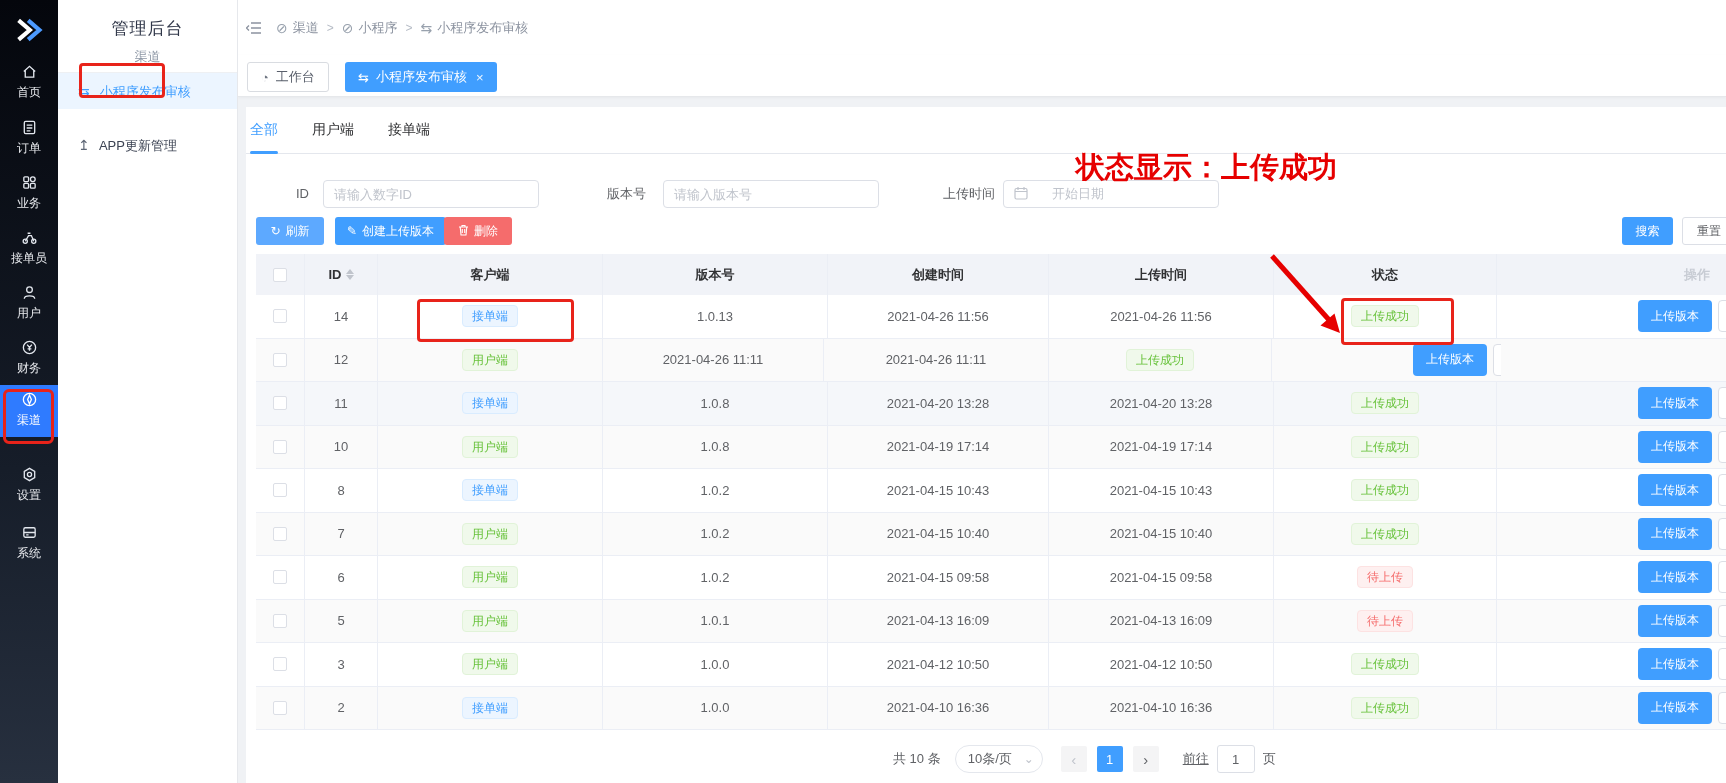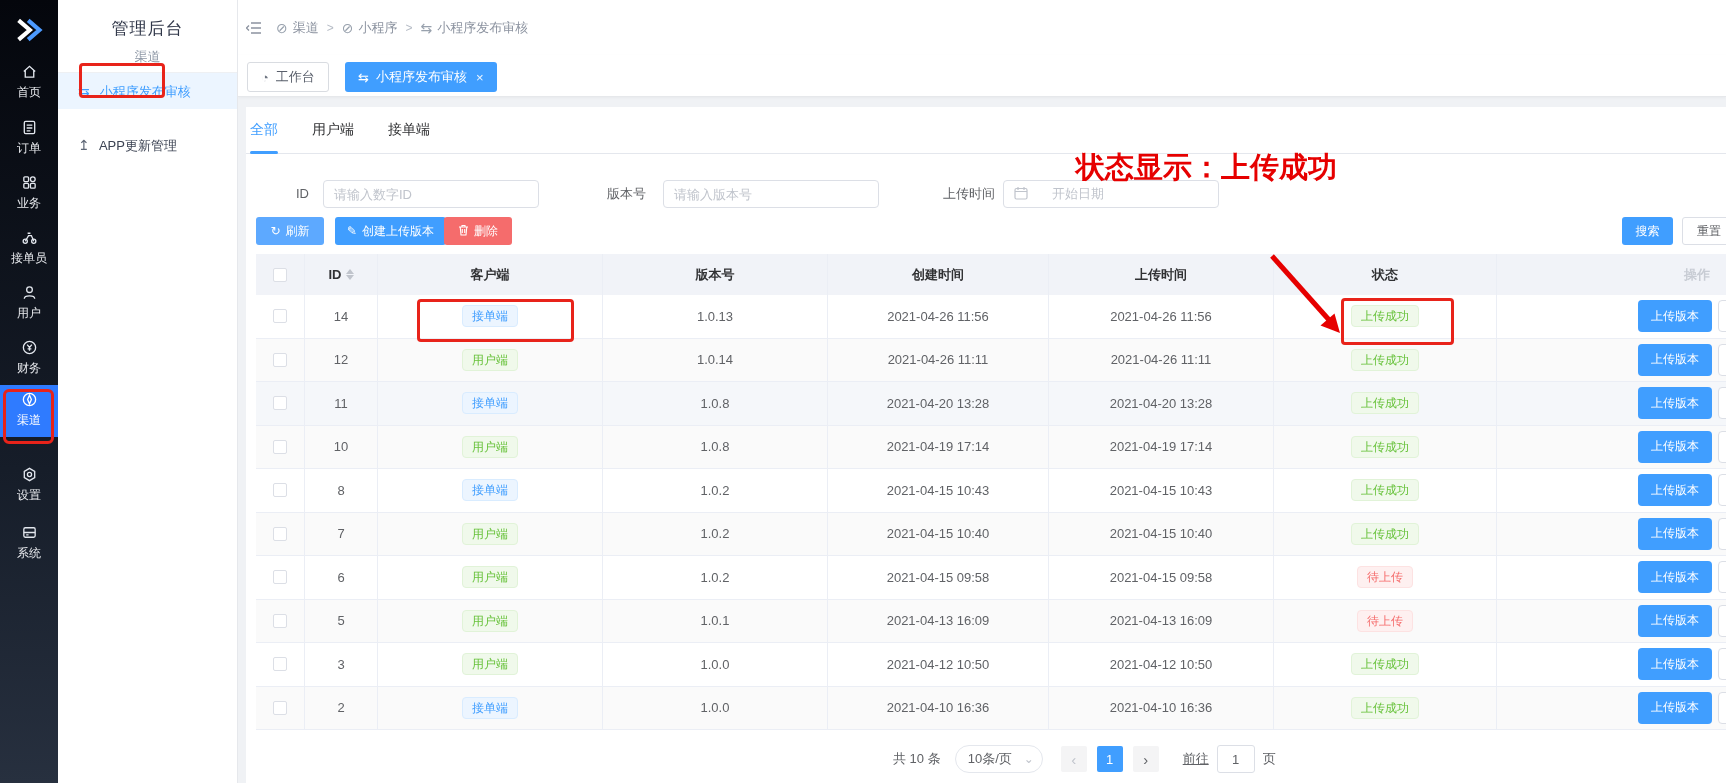--- a/index.html
+++ b/index.html
@@ -323,21 +323,20 @@
         </div>
 
         <div class="tr stripe">
           <div class="td c1">
               <span class="checkbox"></span>
             </div>
           <div class="td c2">12</div>
           <div class="td c3">
               <span class="badge badge-green">用户端</span>
             </div>
-          <div class="td c4">1.0.14</div>
           <div class="td c5">2021-04-26 11:11</div>
           <div class="td c6">2021-04-26 11:11</div>
           <div class="td c7">
               <span class="badge badge-green">上传成功</span>
             </div>
           <div class="td c8 op">
               <button class="btn-upload">上传版本</button>
               <span class="btn-sliver"></span>
             </div>
         </div>

